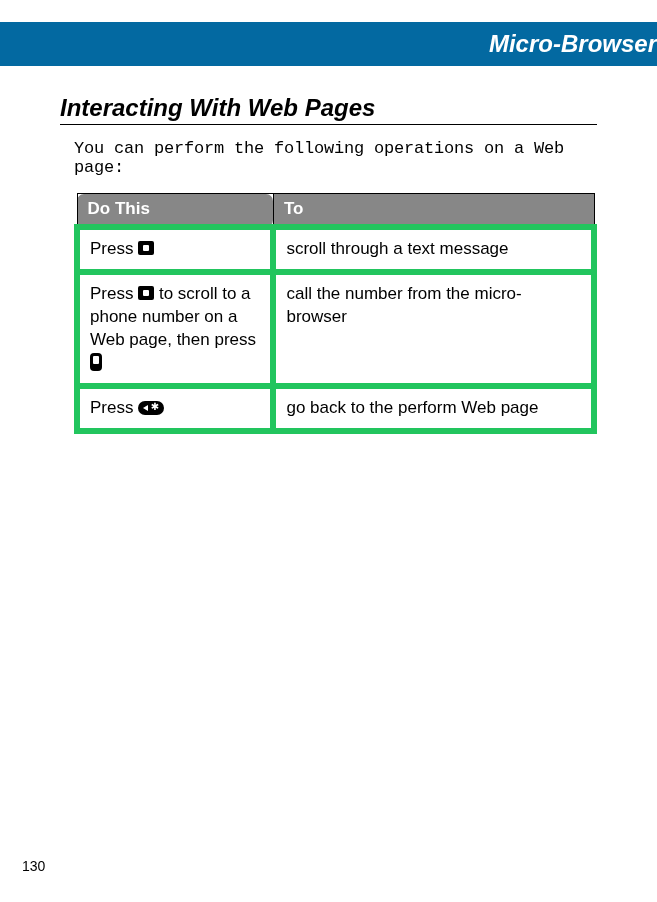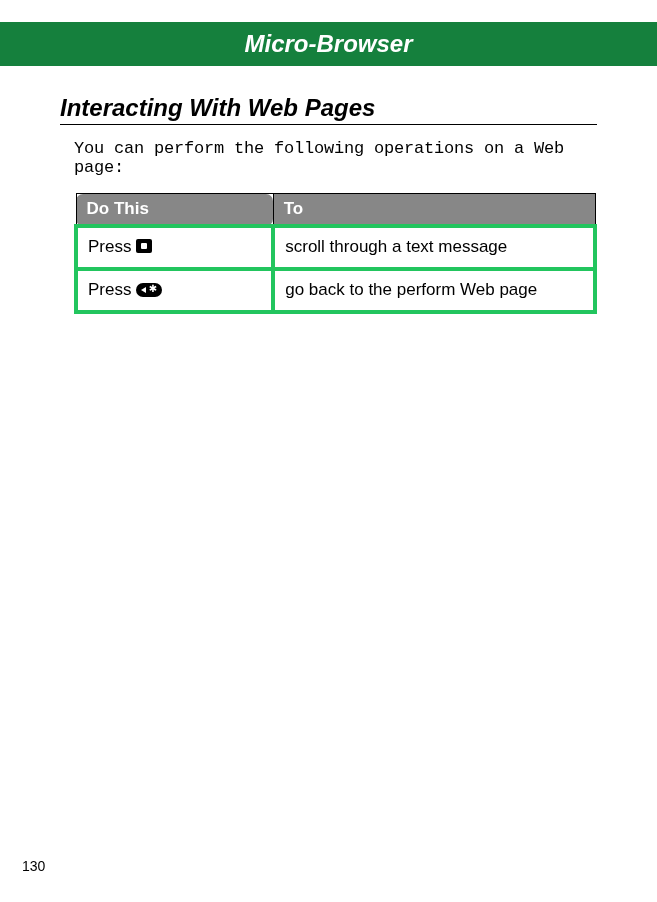--- a/index.html
+++ b/index.html
@@ -9,23 +9,23 @@
     }
     body {
       width: 657px;
       height: 902px;
       background: #ffffff;
       font-family: Arial, Helvetica, sans-serif;
       position: relative;
       padding: 22px;
     }
     .header-band {
-      background: #15803d;
+      background: #0369a1;
       color: #ffffff;
-      text-align: center;
+      text-align: right;
       font-style: italic;
       font-weight: bold;
       font-size: 24px;
       padding: 8px 0;
       margin: 0 -22px 28px -22px;
     }
     .content {
       padding: 0 38px;
     }
     .section-heading {
@@ -57,21 +57,21 @@
       font-weight: bold;
       font-size: 17px;
       padding: 5px 10px;
       border: 1px solid #000;
     }
     th:first-child {
       width: 38%;
       border-radius: 7px;
     }
     td {
-      border: 4px solid #22c55e;
+      border: 6px solid #22c55e;
       padding: 8px 10px;
       font-size: 17px;
       vertical-align: top;
       line-height: 1.35;
     }
     .softkey-label {
       font-family: "Arial Narrow", Arial, sans-serif;
       font-weight: bold;
       color: #888888;
       letter-spacing: 0.5px;
@@ -191,20 +191,26 @@
 
       <tr>
         <td>
           <span>Press </span><span class="icon-nav"></span>
         </td>
         <td>scroll through a text message</td>
       </tr>
 
 
 
+      <tr>
+        <td>
+          <span>Press </span><span class="icon-nav"></span><span> to scroll to a phone number on a Web page, then press </span><span class="icon-call"></span>
+        </td>
+        <td>call the number from the micro-browser</td>
+      </tr>
 
       <tr>
         <td>
           <span>Press </span><span class="icon-back"></span>
         </td>
         <td>go back to the perform Web page</td>
       </tr>
     </tbody>
   </table>
 </div>

